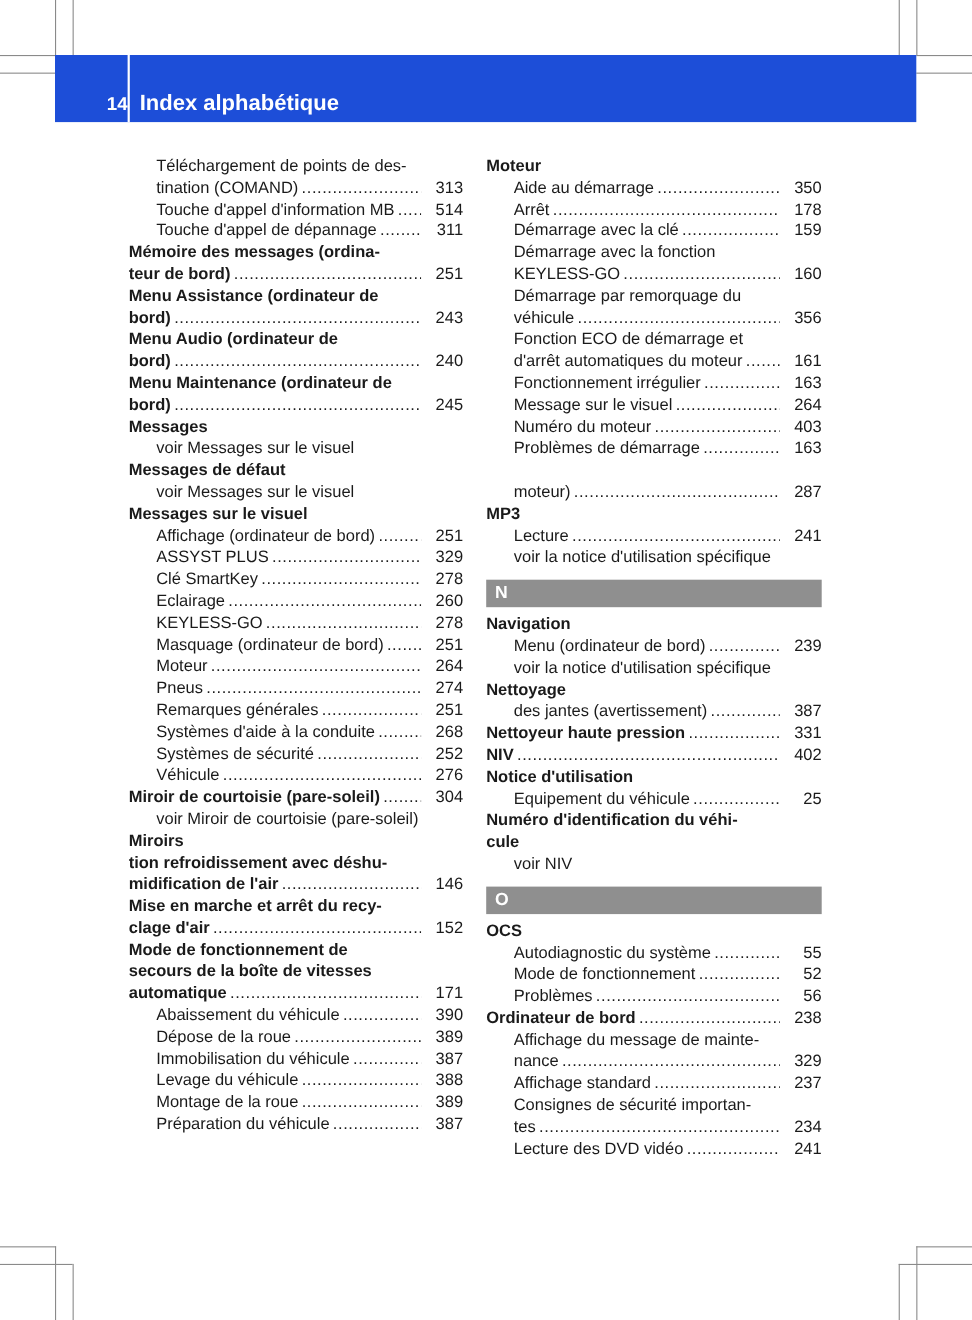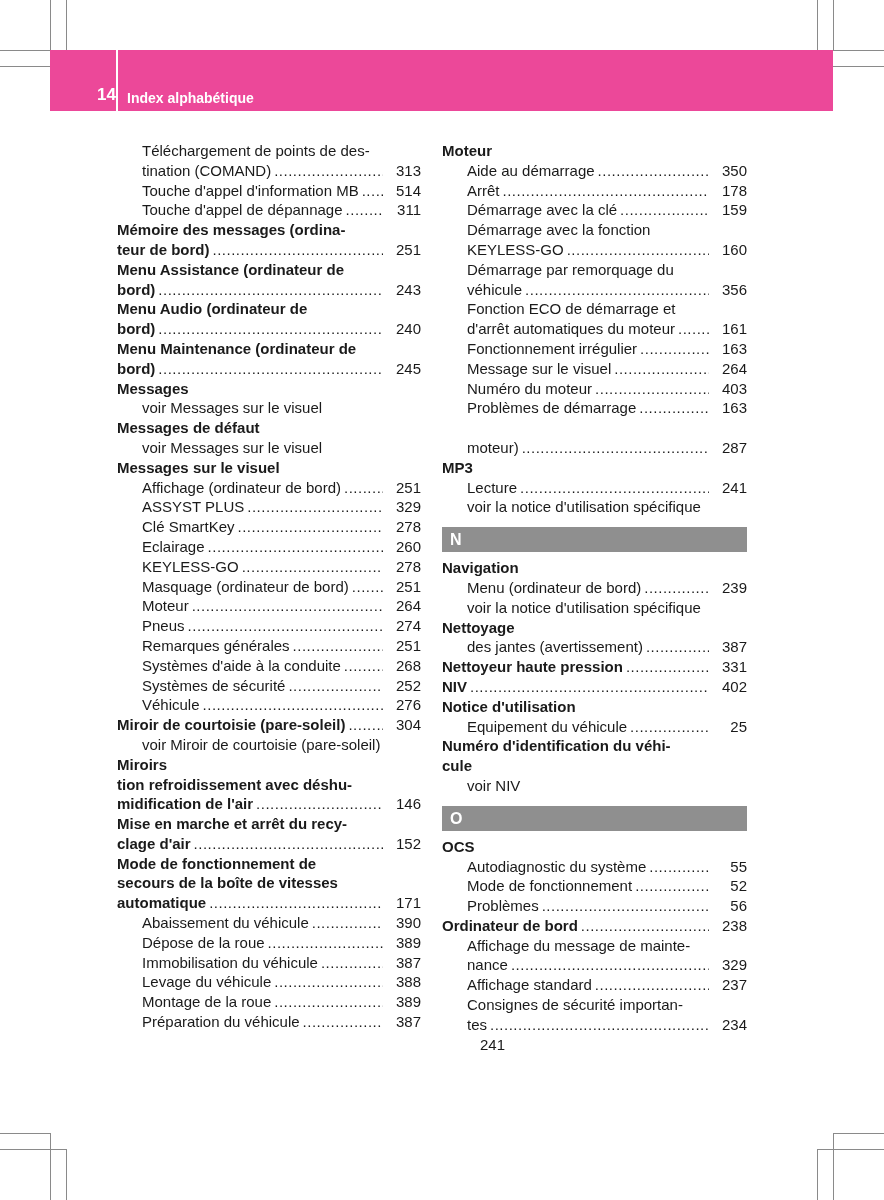--- a/index.html
+++ b/index.html
@@ -1,24 +1,24 @@
 <!DOCTYPE html>
 <html><head>
 <meta charset="utf-8">
 <style>
   html, body { margin: 0; padding: 0; background: #ffffff; }
   body { width: 884px; height: 1200px; position: relative; overflow: hidden;
          font-family: "Liberation Sans", sans-serif; color: #1a1a1a; }
   .mark { position: absolute; background: #8a8a8a; }
-  .hbar { position: absolute; left: 50px; top: 50px; width: 783px; height: 61px; background: #ec4899; }
+  .hbar { position: absolute; left: 50px; top: 50px; width: 783px; height: 61px; background: #1d4ed8; }
   .hbar .pnum { position: absolute; left: 0; width: 66px; bottom: 6px; text-align: right; padding-right: 0;
                 color: #fff; font-weight: bold; font-size: 17px; box-sizing: border-box; }
   .hbar .pnum span { display: inline-block; width: 51px; text-align: right; }
   .hbar .divider { position: absolute; left: 66px; top: 0; width: 2px; height: 61px; background: #fff; }
-  .hbar .title { position: absolute; left: 77px; bottom: 5px; color: #fff; font-weight: bold; font-size: 14px; }
+  .hbar .title { position: absolute; left: 77px; bottom: 5px; color: #fff; font-weight: bold; font-size: 20px; }
   .col { position: absolute; top: 141px; }
   .col.left { left: 117px; width: 304px; }
   .col.right { left: 442px; width: 305px; }
   .row { position: relative; height: 19.8px; line-height: 19.8px; font-size: 15px; white-space: nowrap; display: flex; }
   .row.main { font-weight: bold; }
   .row.sub { padding-left: 25px; }
   .row .txt { overflow: hidden; flex: 1 1 auto; display: flex; }
   .row .txt .label { flex: 0 0 auto; }
   .row .txt .dots { flex: 1 1 auto; overflow: hidden; font-weight: normal; letter-spacing: 0.5px; padding-left: 3px; }
   .row .txt .dots::after { content: "................................................................................................................................"; }
@@ -617,15 +617,19 @@
       <span class="pg"></span>
     </div>
     <div class="row sub">
       <span class="txt">
         <span class="label">tes</span>
         <span class="dots"></span>
       </span>
       <span class="pg">234</span>
     </div>
     <div class="row sub">
+      <span class="txt">
+        <span class="label">Lecture des DVD vidéo</span>
+        <span class="dots"></span>
+      </span>
       <span class="pg">241</span>
     </div>
   </div>
 
 </body></html>

